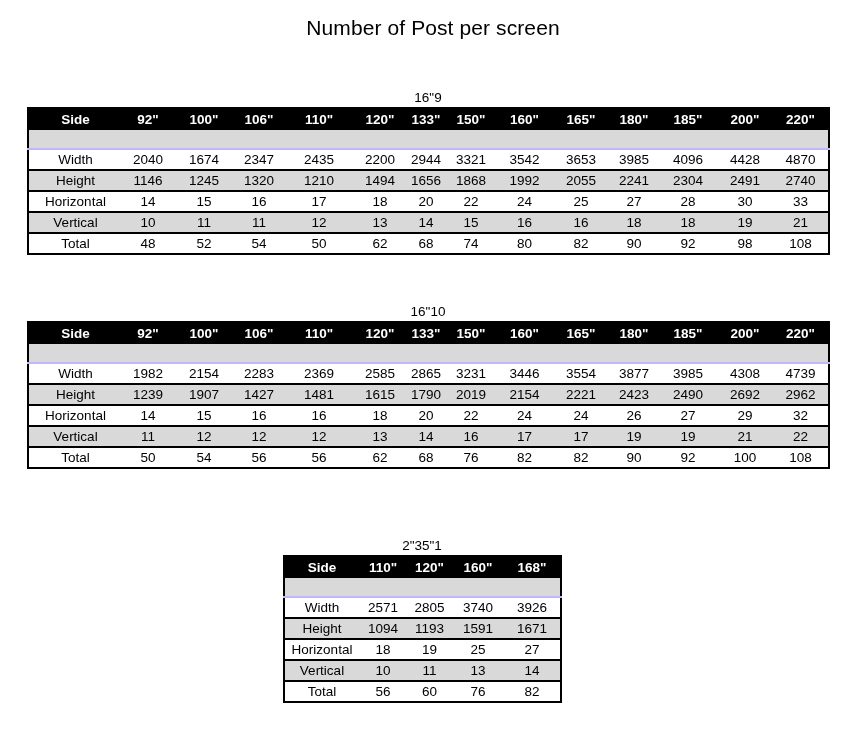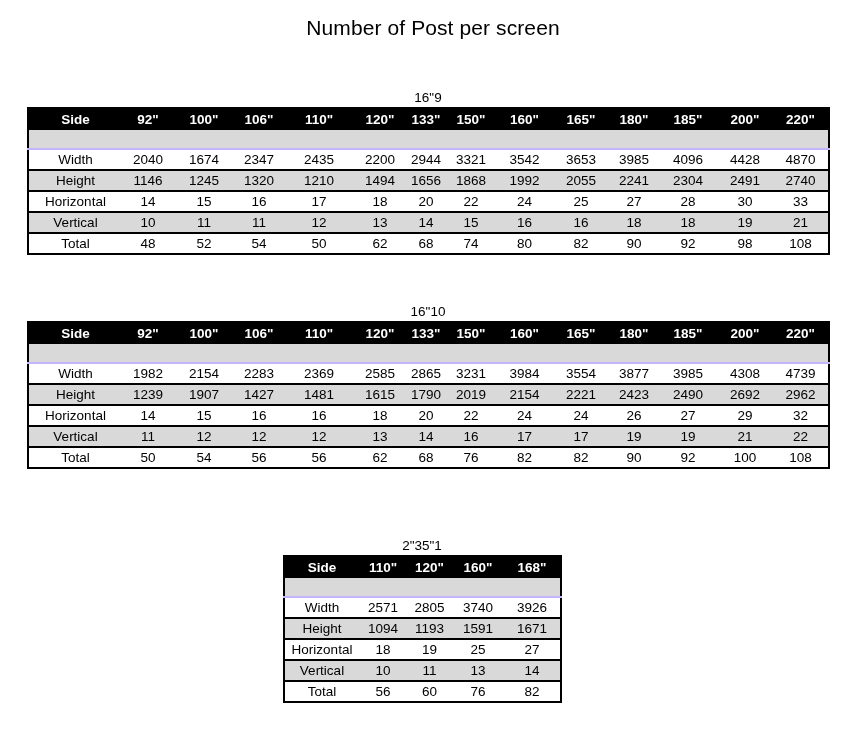--- a/index.html
+++ b/index.html
@@ -237,21 +237,21 @@
       </tr>
       <tr class="plain first-data">
         <td>Width</td>
         <td>1982</td>
         <td>2154</td>
         <td>2283</td>
         <td>2369</td>
         <td>2585</td>
         <td>2865</td>
         <td>3231</td>
-        <td>3984</td>
+        <td>3446</td>
         <td>3554</td>
         <td>3877</td>
         <td>3985</td>
         <td>4308</td>
         <td>4739</td>
       </tr>
       <tr class="shade">
         <td>Height</td>
         <td>1239</td>
         <td>1907</td>

